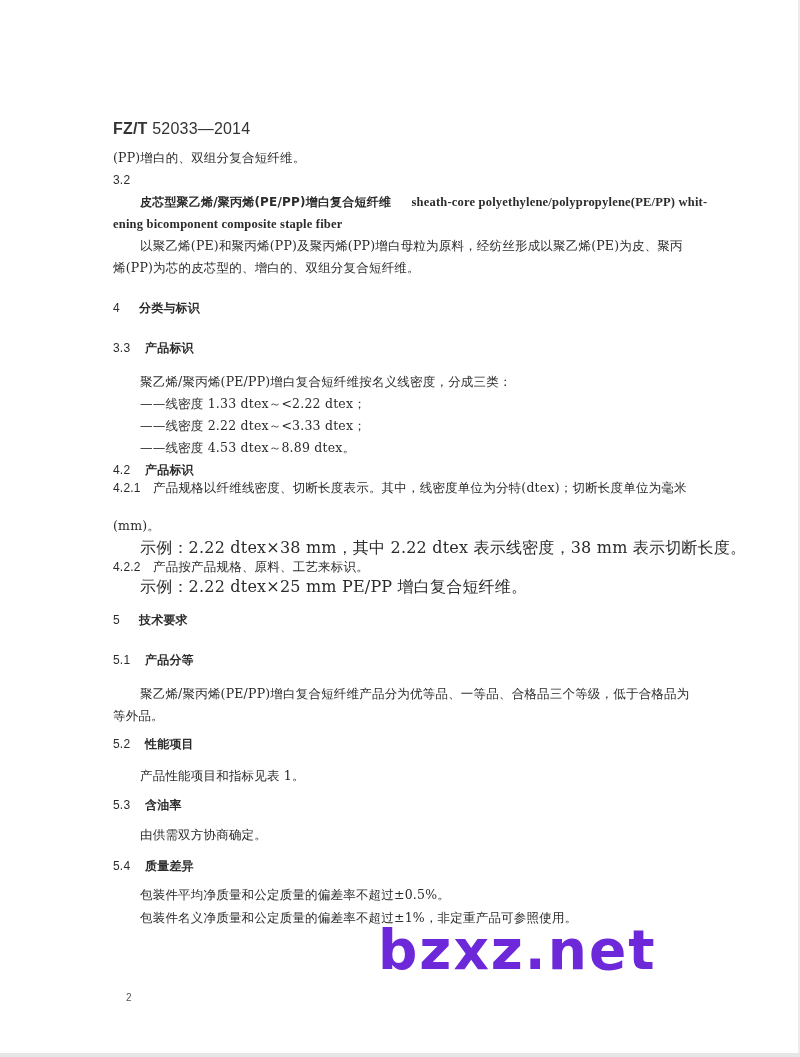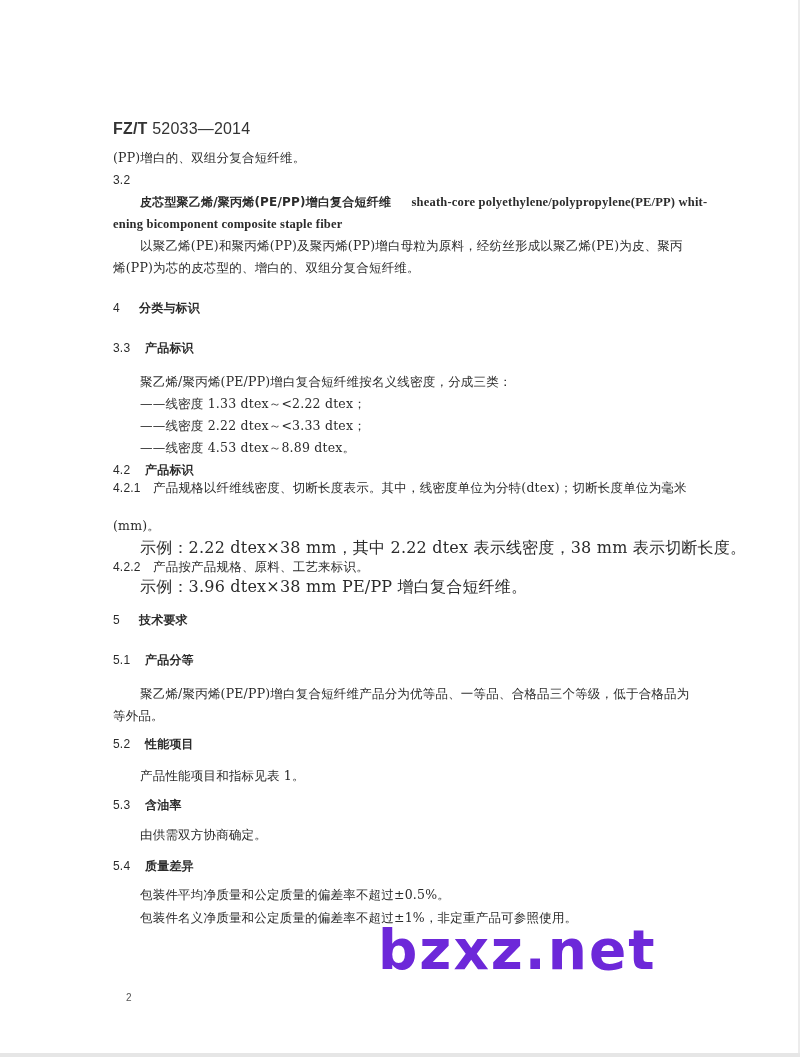--- a/index.html
+++ b/index.html
@@ -78,21 +78,21 @@
 
 <div class="ln" style="top:480px;">
   <span class="sec" style="display:inline-block;min-width:40px;font-weight:normal;font-family:'Liberation Sans',sans-serif;">4.2.1</span><span>产品规格以纤维线密度、切断长度表示。其中，线密度单位为分特(dtex)；切断长度单位为毫米</span>
 </div>
 <div class="ln" style="top:518px;">(mm)。</div>
 <div class="ln ind small" style="top:540px;">示例：2.22 dtex×38 mm，其中 2.22 dtex 表示线密度，38 mm 表示切断长度。</div>
 
 <div class="ln" style="top:559px;">
   <span style="display:inline-block;min-width:40px;font-family:'Liberation Sans',sans-serif;font-size:12px;">4.2.2</span><span>产品按产品规格、原料、工艺来标识。</span>
 </div>
-<div class="ln ind small" style="top:579px;">示例：3.96 dtex×38 mm PE/PP 增白复合短纤维。</div>
+<div class="ln ind small" style="top:579px;">示例：2.22 dtex×25 mm PE/PP 增白复合短纤维。</div>
 
 <div class="ln sec" style="top:612px;">
   <span class="no">5</span><span>技术要求</span>
 </div>
 
 <div class="ln sec" style="top:652px;">
   <span class="no wide">5.1</span><span>产品分等</span>
 </div>
 <div class="ln ind" style="top:686px;">聚乙烯/聚丙烯(PE/PP)增白复合短纤维产品分为优等品、一等品、合格品三个等级，低于合格品为</div>
 <div class="ln" style="top:708px;">等外品。</div>

